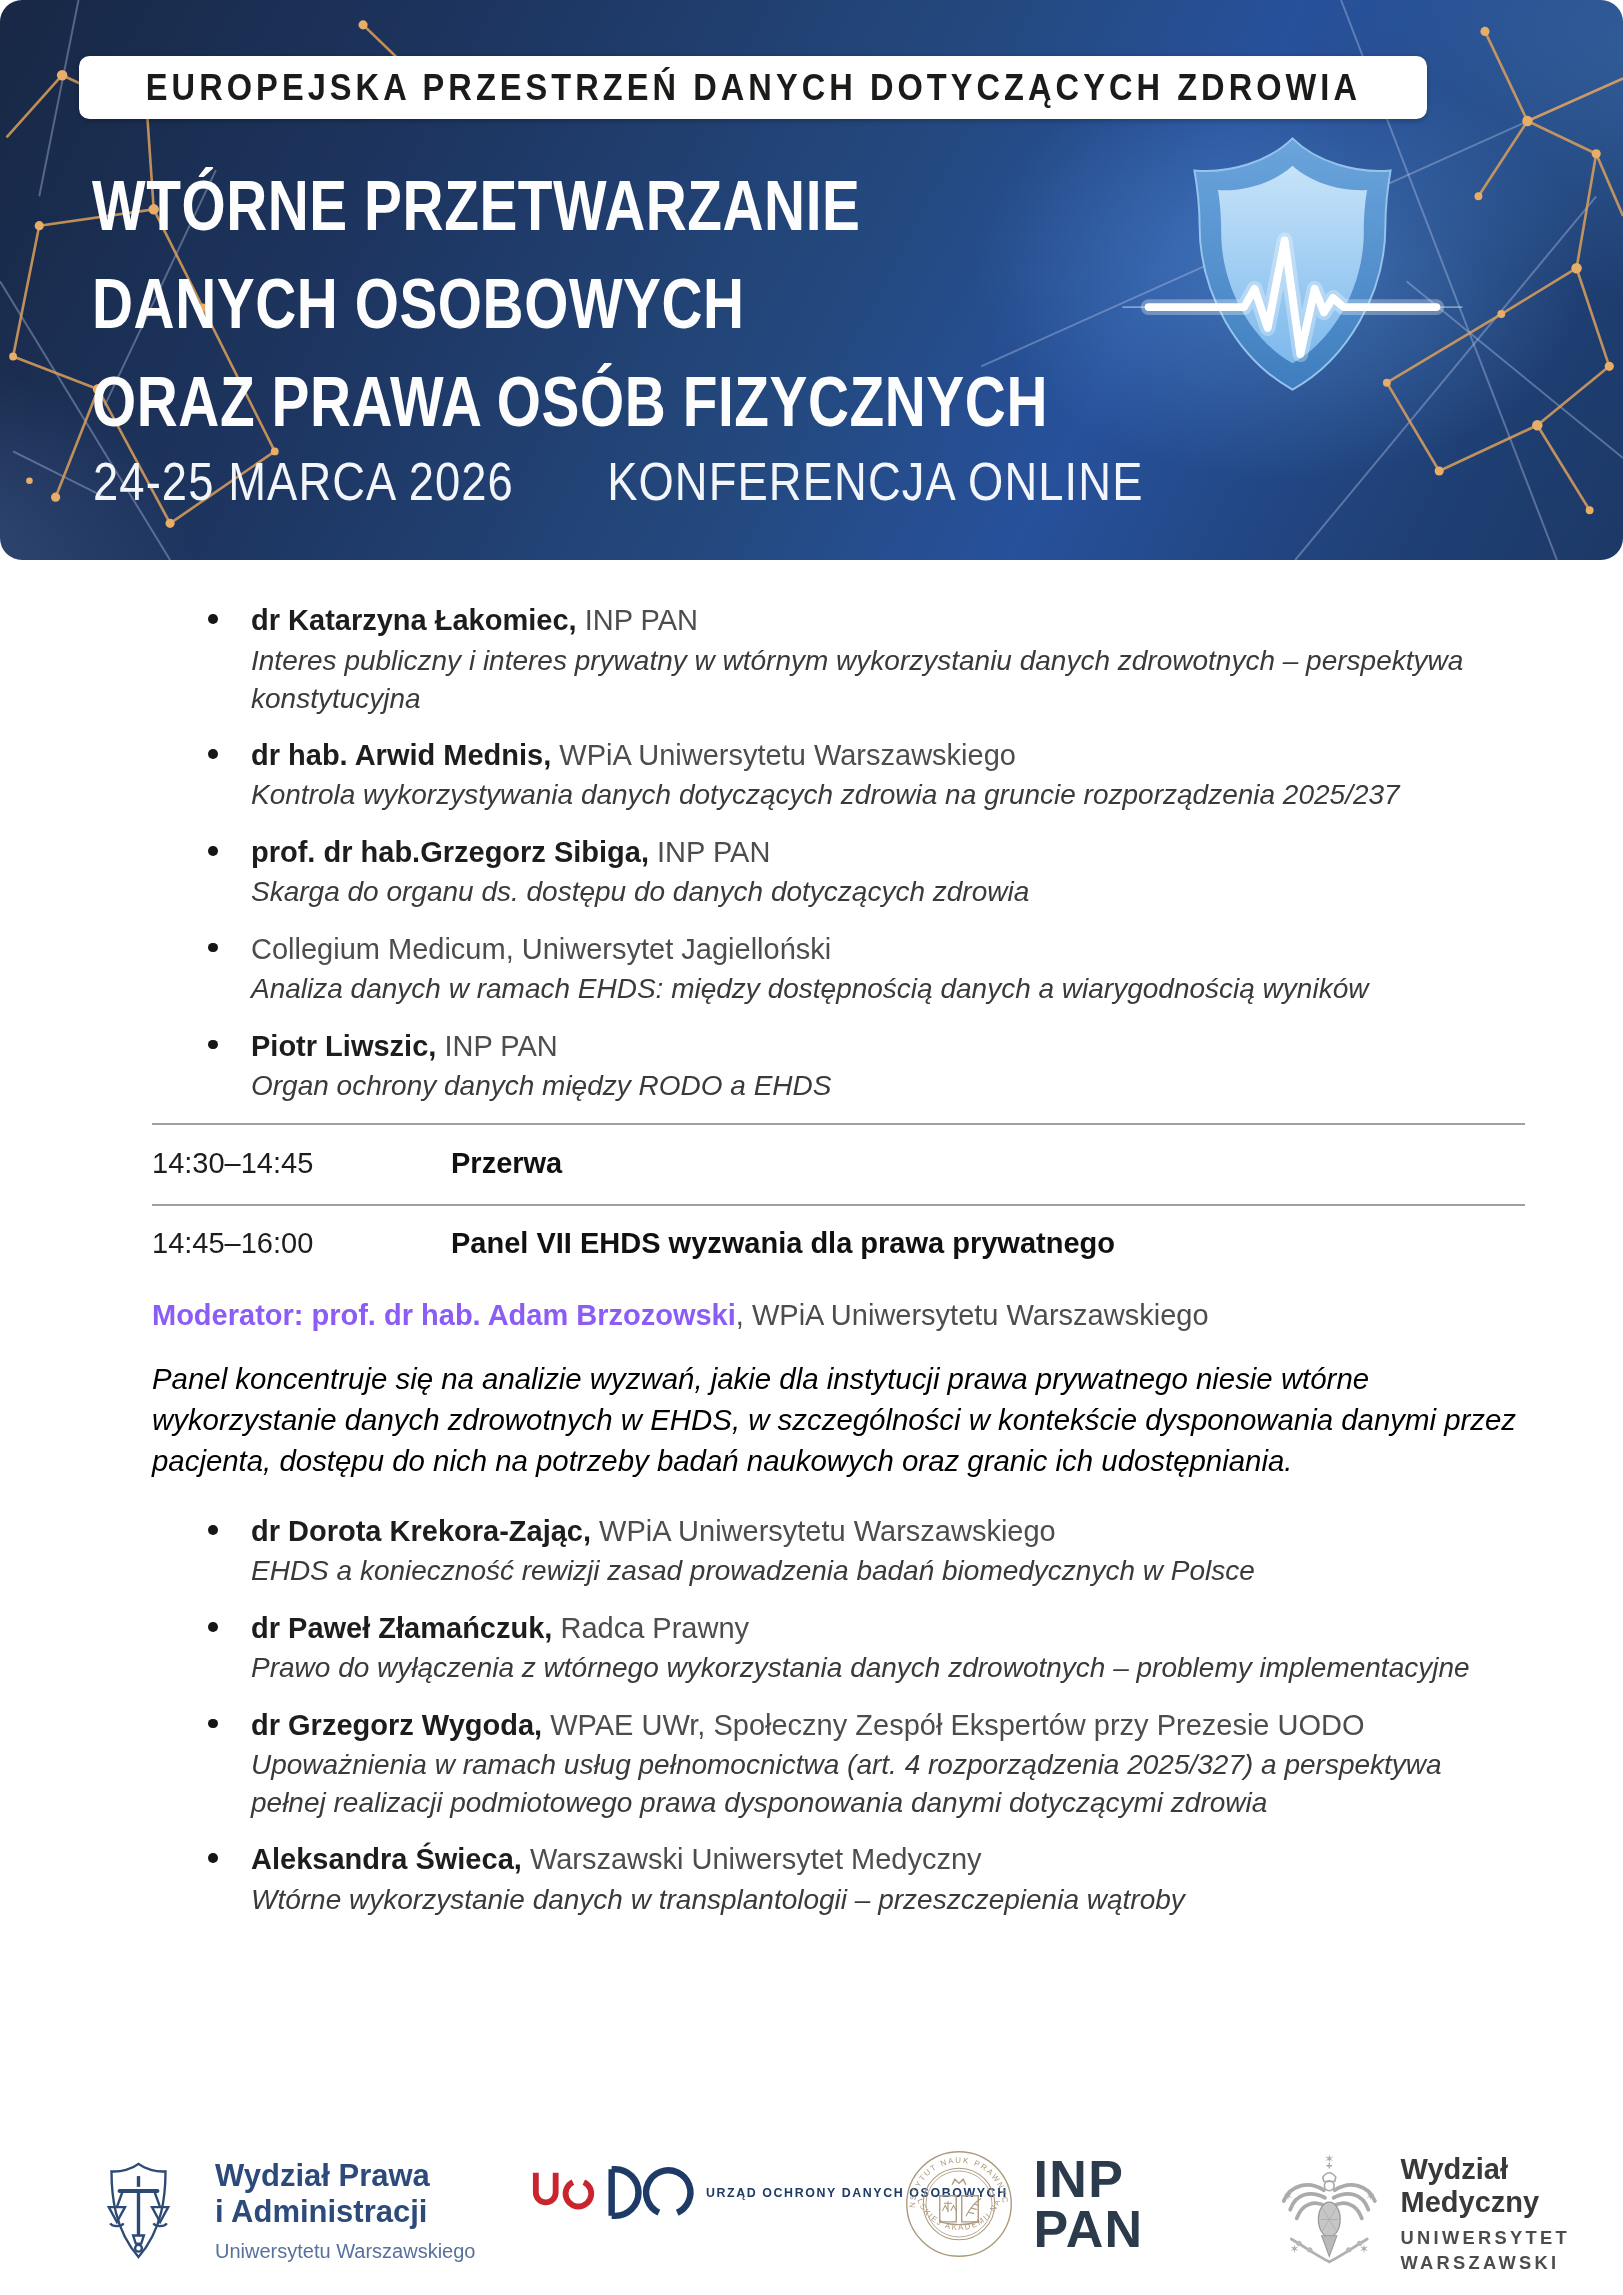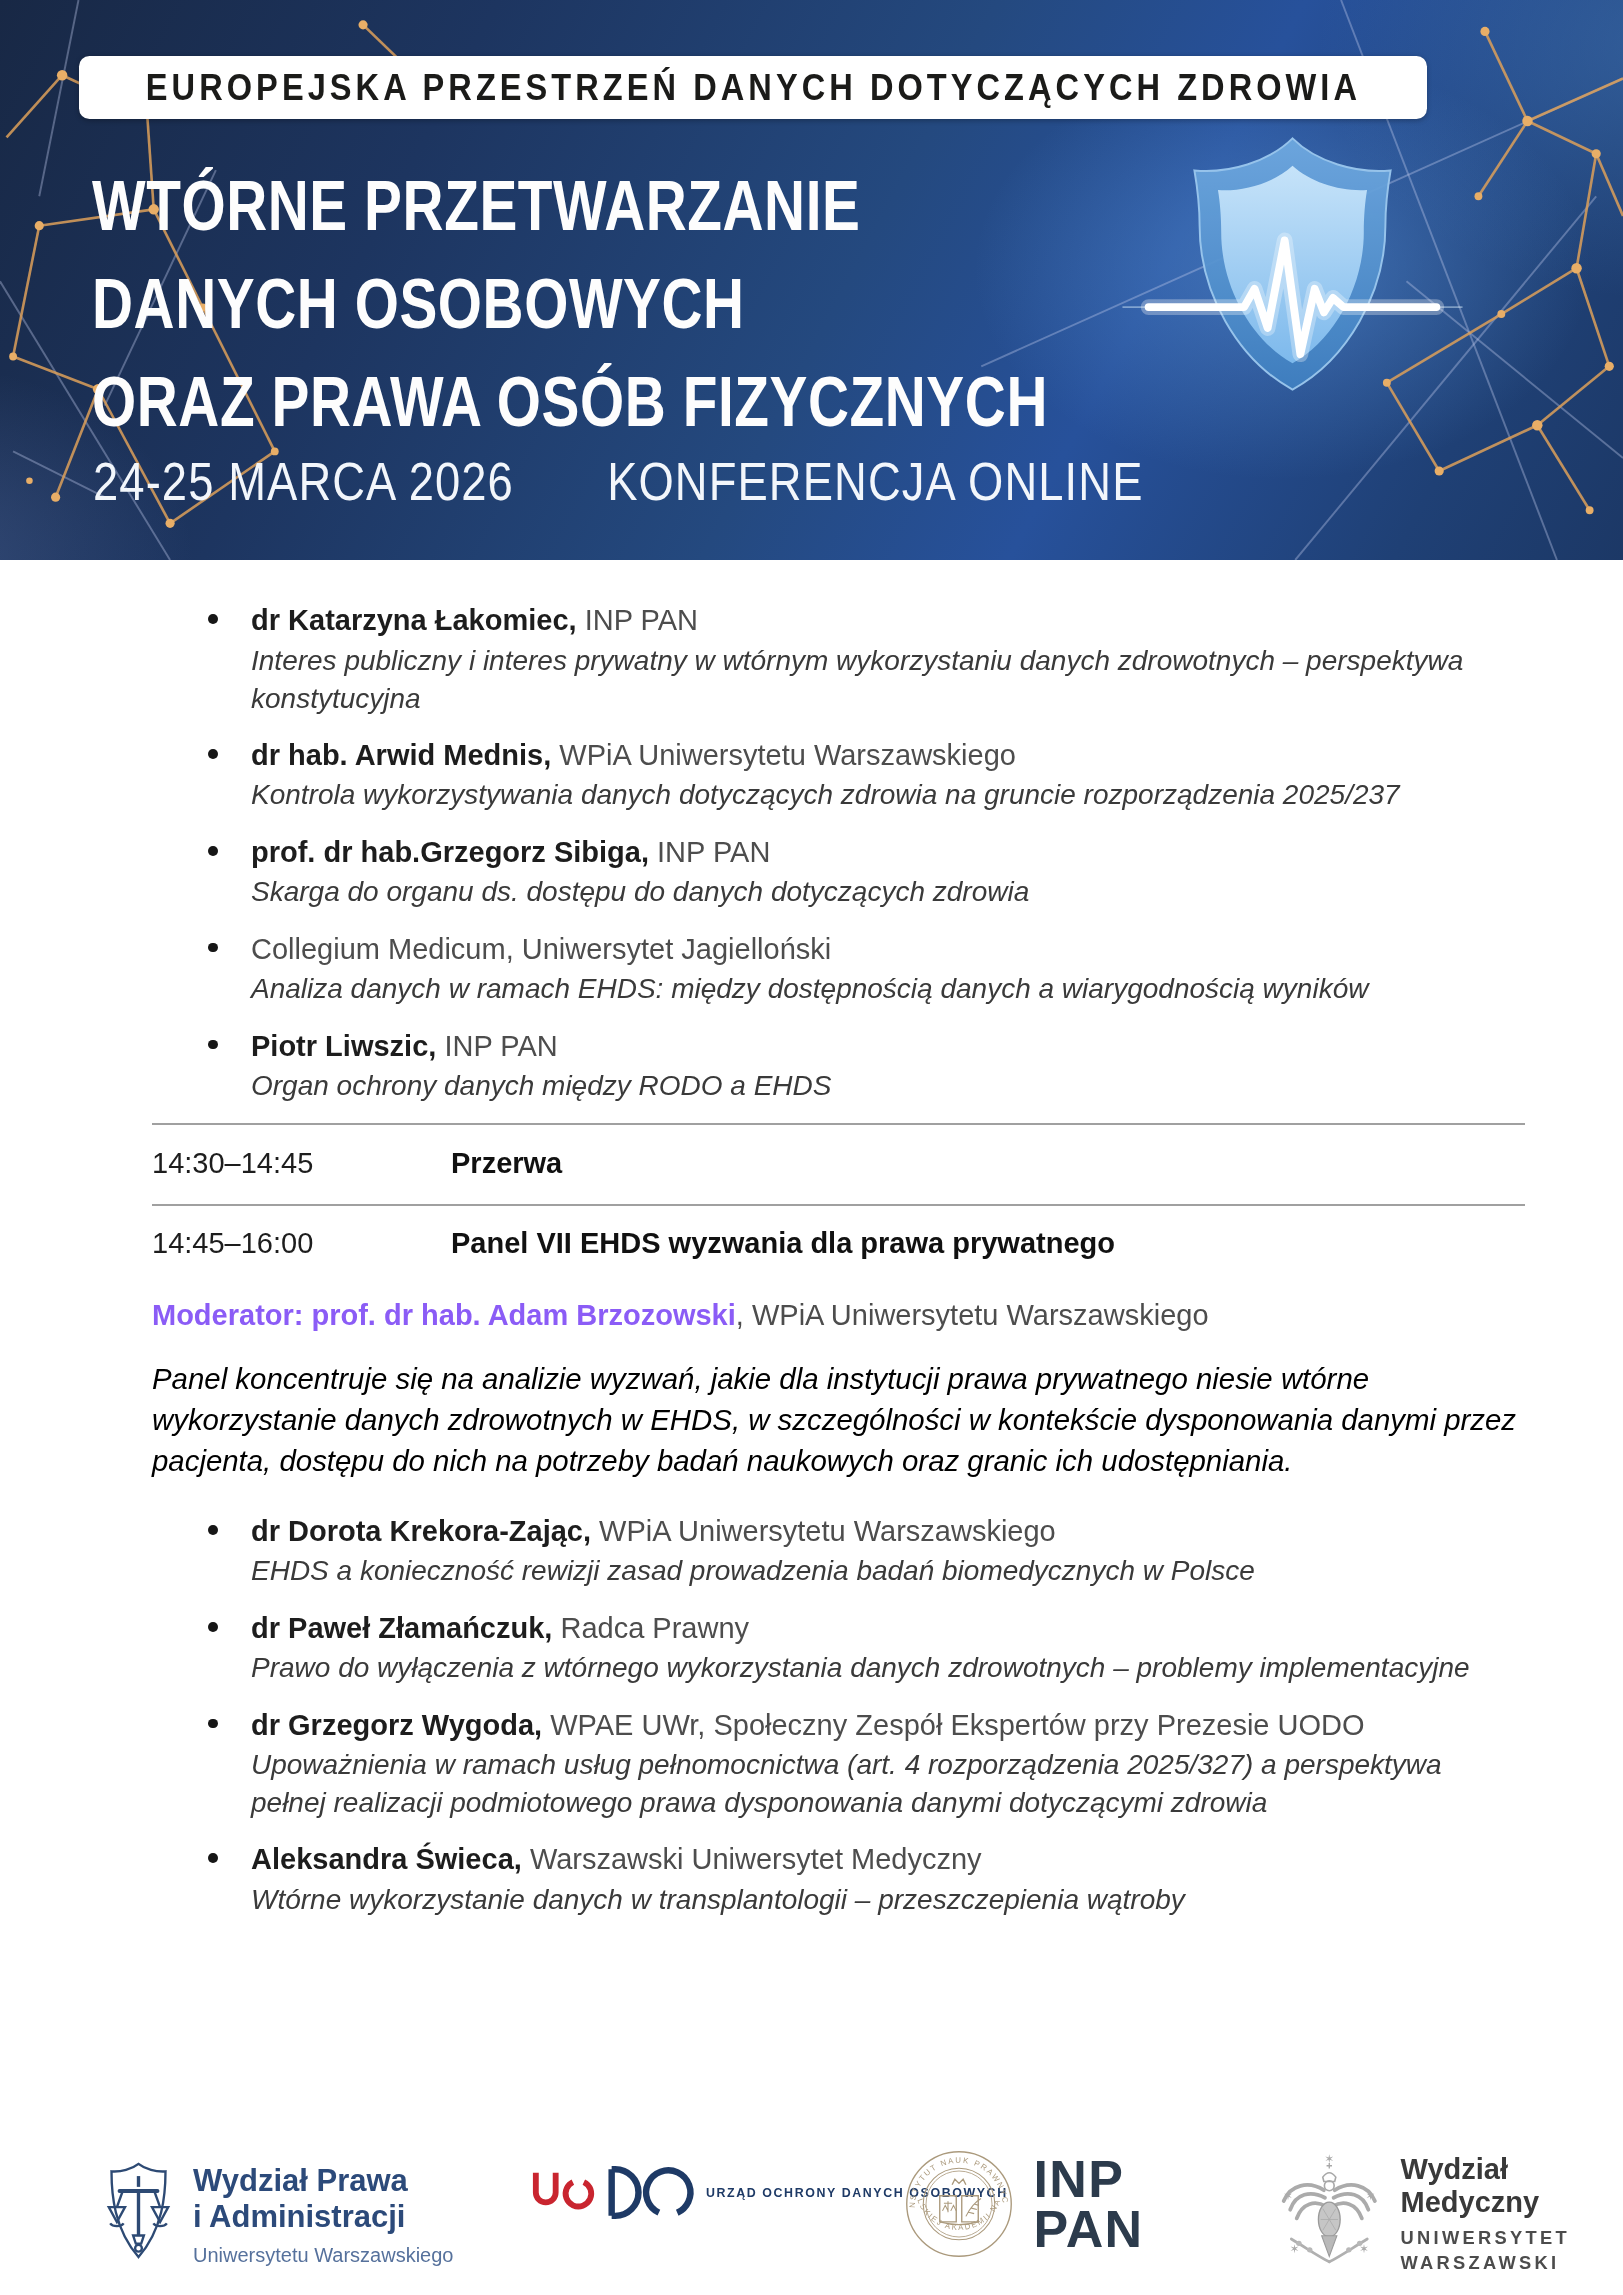--- a/index.html
+++ b/index.html
@@ -7,20 +7,21 @@
   .page { position:relative; width:1623px; height:2295px; background:#ffffff; overflow:hidden; }
 
   
   .header {
     position:relative; width:1623px; height:560px; overflow:hidden;
     background:
       radial-gradient(ellipse 497px 340px at 79% 48%, rgba(96,156,224,.48), rgba(96,156,224,0) 62%),
       radial-gradient(ellipse 589px 425px at 103% 8%, rgba(80,140,210,.38), rgba(80,140,210,0) 60%),
       radial-gradient(ellipse 458px 327px at -5% 100%, rgba(110,140,205,.30), rgba(110,140,205,0) 60%),
       linear-gradient(118deg, #182845 0%, #1d3560 26%, #24497f 52%, #27519b 68%, #1f4075 88%, #1c3866 100%);
+    border-radius: 22px;
   }
   .constellation { position:absolute; left:0; top:0; width:1623px; height:560px; }
   .badge {
     position:absolute; left:79px; top:56px; width:1348px; height:63px;
     background:#ffffff; border-radius:10.5px; display:flex; align-items:center; justify-content:center;
     box-shadow:0 1.3px 5.2px rgba(0,0,0,.25);
   }
   .badge-text {
     font-size:37px; font-weight:700; letter-spacing:4.6px; color:#1b1b19;
     transform:scaleX(.88); white-space:nowrap;
@@ -54,21 +55,21 @@
   .sched-title { font-size:29px; line-height:38px; font-weight:700; color:#111111; }
   .moderator { margin-top:15.7px; font-size:29px; line-height:38px; }
   .moderator b { font-weight:700; color:#8b5cf6; }
   .moderator span { color:#4d4d4d; }
   .panel-desc { margin-top:23.6px; }
   .panel-desc div { font-size:29.4px; line-height:41px; font-style:italic; color:#000000; white-space:nowrap; }
   .second-list { margin-top:31px; }
 
   
   .logo-block { position:absolute; display:flex; align-items:center; }
-  .wpia { left:98px; top:2154px; gap:14px;align-items:flex-end; }
+  .wpia { left:98px; top:2154px; gap:36px; }
   .wpia-text .l1 { font-size:31px; line-height:36px; font-weight:700; color:#2c4a7a; }
   .wpia-text .l3 { font-size:20px; margin-top:9.2px; color:#56719c; }
   .uodo { left:523px; top:2163px; align-items:center; gap:7.9px; }
   .uodo-tagline { font-size:12.4px; font-weight:700; letter-spacing:1.6px; color:#1e3a66; white-space:nowrap; }
   .inp { left:904px; top:2149px; gap:19.6px; }
   .inp-text div { font-size:52px; line-height:50px; font-weight:900; color:#2c3b4c; letter-spacing:1.3px; }
   .wm { left:1275px; top:2148px; gap:17px; }
   .wm-text .l1 { font-size:29px; font-weight:700; color:#393939; }
   .wm-text .l2 { font-size:18.3px; font-weight:700; letter-spacing:3.3px; color:#4c4c4c; margin-top:7.9px; }
   .wm-text .l3 { font-size:18.3px; font-weight:700; letter-spacing:3.3px; color:#4c4c4c; margin-top:2.6px; }

